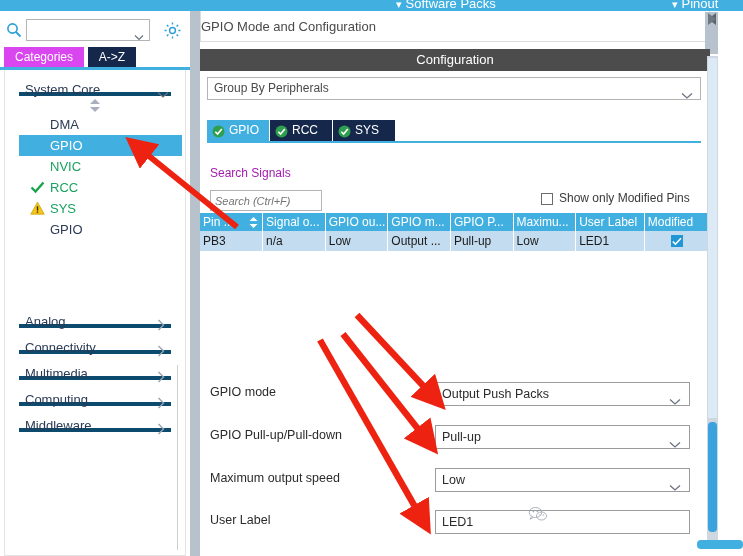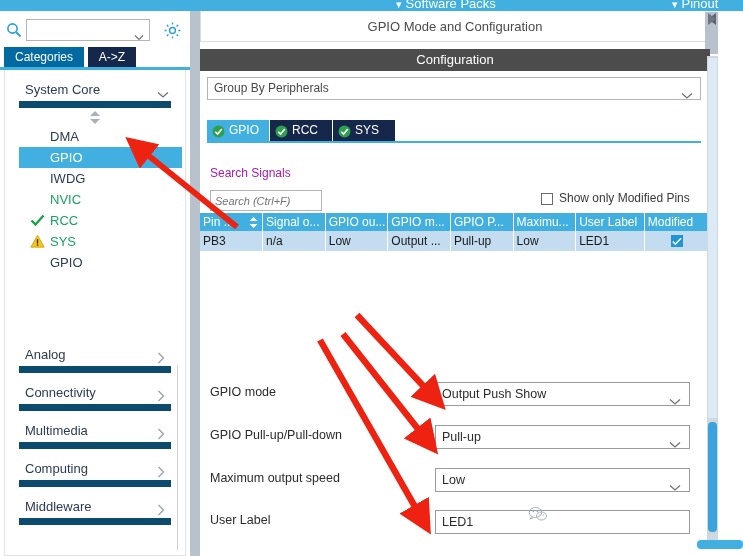--- a/index.html
+++ b/index.html
@@ -79,43 +79,43 @@
     width: 190px; height: 20px;
   }
   .cat-tab {
     position: absolute; top: 0; height: 20px;
     color: #ffffff;
     font-size: 12px;
     line-height: 20px;
     text-align: center;
     cursor: default;
   }
-  .cat-tab.sel { left: 4px; width: 80px; background: #0369a1; }
+  .cat-tab.sel { left: 4px; width: 80px; background: #d946ef; }
   .cat-tab.unsel { left: 88px; width: 48px; background: #15284b; }
   .cat-underline {
     position: absolute; left: 0; top: 56px;
     width: 190px; height: 3px;
     background: #41b0e0;
   }
 
   
   .tree {
     position: absolute; left: 4px; top: 59px;
     width: 182px; height: 486px;
     background: #ffffff;
     border-left: 1px solid #e3e3e3;
     border-right: 1px solid #e3e3e3;
     border-bottom: 1px solid #e3e3e3;
     overflow: hidden;
   }
   .grp-header {
     position: relative;
-    height: 38px;
+    height: 26px;
     margin: 0 14px;
-    border-bottom: 7px solid #0c4a6e;
+    border-bottom: 4px solid #0c4a6e;
   }
   .grp-header .gtitle {
     position: absolute; left: 6px; top: 12px;
     font-size: 13px;
     color: #2b3a55;
   }
   .grp-header .gchev {
     position: absolute; right: 2px; top: 15px;
     width: 12px; height: 8px;
   }
@@ -169,21 +169,20 @@
     position: absolute; left: 200px; top: 11px;
     width: 543px; height: 545px;
     background: #ffffff;
   }
   .mode-title {
     position: absolute; left: 0; top: 0;
     width: 510px; height: 31px;
     background: #ffffff;
     border: 1px solid #dcdcdc;
     border-top: none;
-    text-align: center;
     line-height: 31px;
     font-size: 13px;
     color: #4a4a4a;
   }
   .rt-collapse {
     position: absolute; left: 505px; top: 1px;
     width: 14px; height: 42px;
     background: #b7c2cc;
   }
   .rt-collapse svg { position: absolute; left: 1px; }
@@ -462,23 +461,20 @@
       </div>
 
       <div class="leaf">
         <span>DMA</span>
       </div>
 
       <div class="leaf sel">
         <span>GPIO</span>
       </div>
 
-      <div class="leaf">
-        <span>IWDG</span>
-      </div>
 
       <div class="leaf green">
         <span>NVIC</span>
       </div>
 
       <div class="leaf green">
         <span class="sicon">
           <svg width="15" height="15" viewBox="0 0 15 15">
             <polyline points="1.5,7.5 5.5,11.5 13.5,2.5" fill="none" stroke="#16a34a" stroke-width="2.3"></polyline>
           </svg>
@@ -670,21 +666,21 @@
         </td>
       </tr>
     </tbody>
   </table>
 
   <div class="form-area">
 
     <div class="form-row row0">
       <span class="flabel">GPIO mode</span>
       <div class="fctrl">
-        <span class="fval">Output Push Show</span>
+        <span class="fval">Output Push Packs</span>
         <span class="fchev">
           <svg width="12" height="8" viewBox="0 0 12 8">
               <polyline points="1,1.5 6,6 11,1.5" fill="none" stroke="#6b7280" stroke-width="1.3"></polyline>
             </svg>
         </span>
       </div>
     </div>
 
     <div class="form-row row2">
       <span class="flabel">Maximum output speed</span>

